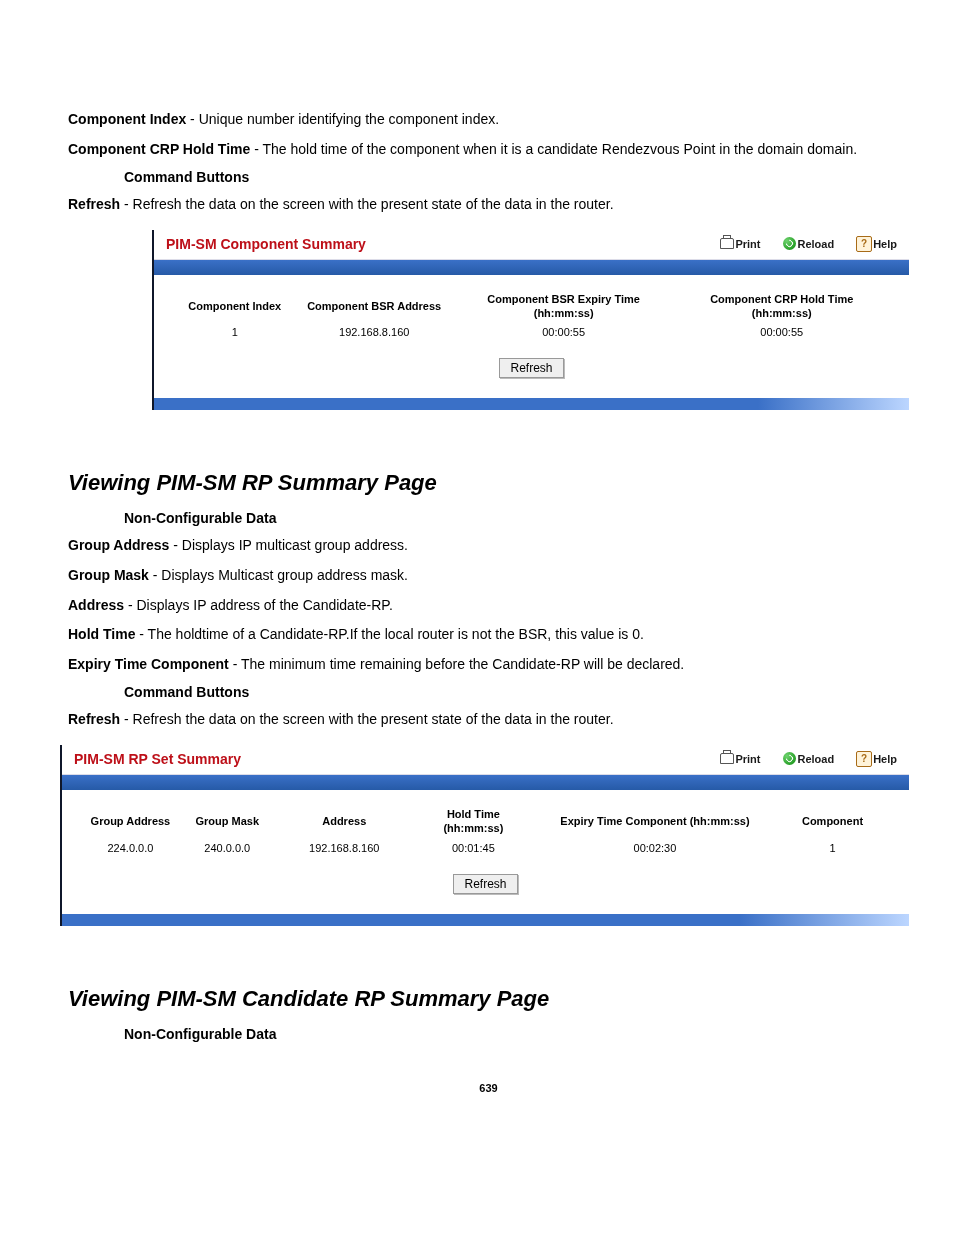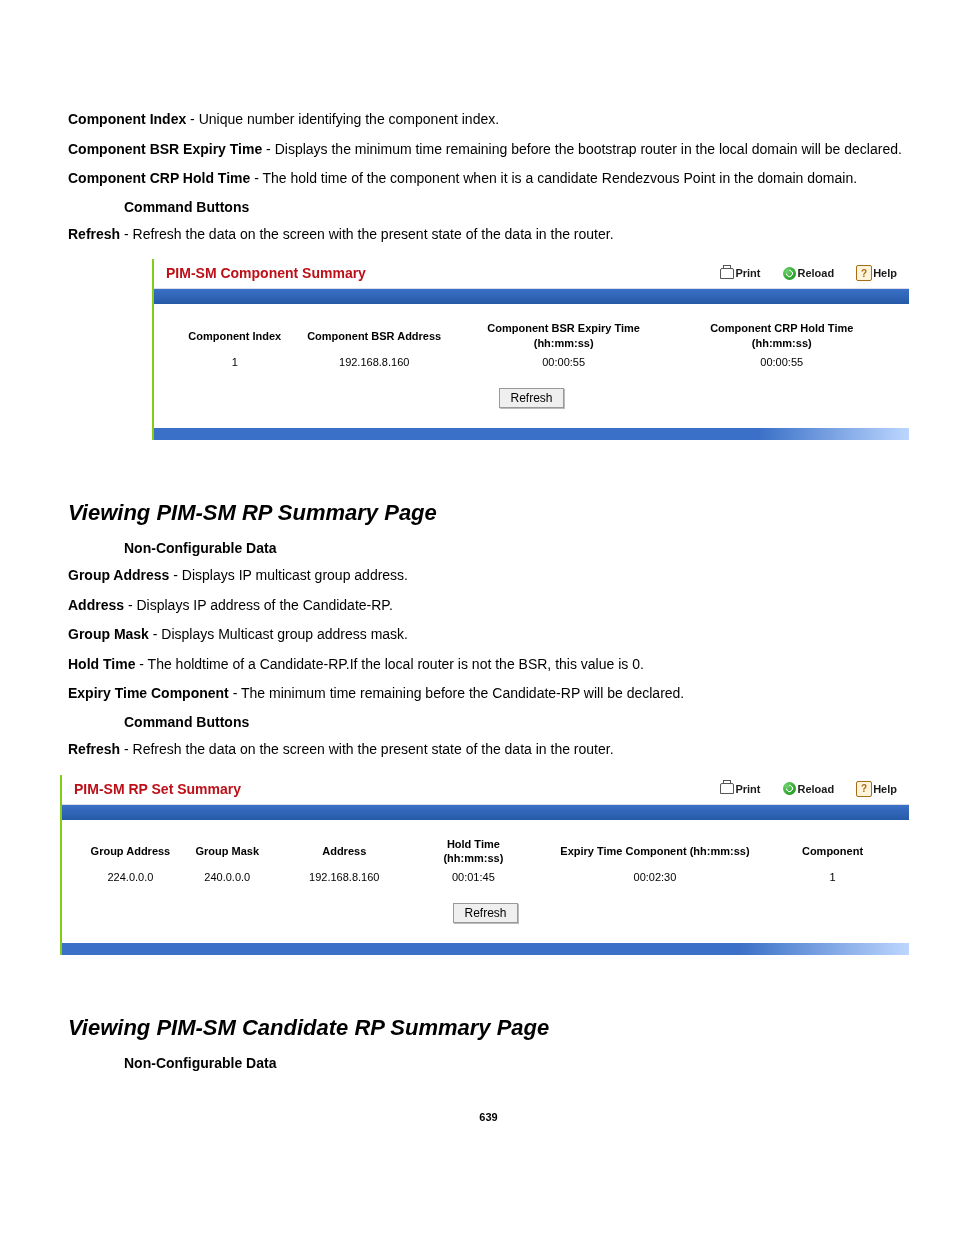--- a/index.html
+++ b/index.html
@@ -29,21 +29,21 @@
     font-weight: bold;
     font-size: 22px;
     margin: 60px 0 14px 0;
   }
   
   
   .app-panel {
     margin: 15px 0 10px 84px;
     font-family: Verdana, Tahoma, Arial, sans-serif;
     font-size: 11px;
-    border-left: 2px solid #84cc16;
+    border-left: 2px solid #0f172a;
     background: #fff;
   }
   .app-panel.small { margin-left: -8px; }
   .titlebar {
     display: flex;
     align-items: center;
     padding: 6px 12px 7px 12px;
     background: #fff;
     border-bottom: 1px solid #dcdce8;
   }
@@ -159,21 +159,20 @@
     font-weight: bold;
     margin-top: 40px;
   }
 </style>
 </head>
 <body>
 
 <div class="page">
 
   <p><span class="bold">Component Index</span><span> - Unique number identifying the component index.</span></p>
-  <p><span class="bold">Component BSR Expiry Time</span><span> - Displays the minimum time remaining before the bootstrap router in the local domain will be declared.</span></p>
   <p><span class="bold">Component CRP Hold Time</span><span> - The hold time of the component when it is a candidate Rendezvous Point in the domain domain.</span></p>
 
   <div class="sub-heading">Command Buttons</div>
   <p><span class="bold">Refresh</span><span> - Refresh the data on the screen with the present state of the data in the router.</span></p>
 
   <div class="app-panel">
     <div class="titlebar">
       <span class="title">PIM-SM Component Summary</span>
       <span class="tb-action">
           <span class="ic">
@@ -213,22 +212,22 @@
       <div class="refresh-row">
         <button class="refresh-btn">Refresh</button>
       </div>
     </div>
     <div class="footbar"></div>
   </div>
 
   <h2 class="section-title">Viewing PIM-SM RP Summary Page</h2>
   <div class="sub-heading">Non-Configurable Data</div>
   <p><span class="bold">Group Address</span><span> - Displays IP multicast group address.</span></p>
+  <p><span class="bold">Group Mask</span><span> - Displays Multicast group address mask.</span></p>
   <p><span class="bold">Address</span><span> - Displays IP address of the Candidate-RP.</span></p>
-  <p><span class="bold">Group Mask</span><span> - Displays Multicast group address mask.</span></p>
   <p><span class="bold">Hold Time</span><span> - The holdtime of a Candidate-RP.If the local router is not the BSR, this value is 0.</span></p>
   <p><span class="bold">Expiry Time Component</span><span> - The minimum time remaining before the Candidate-RP will be declared.</span></p>
   <div class="sub-heading">Command Buttons</div>
   <p><span class="bold">Refresh</span><span> - Refresh the data on the screen with the present state of the data in the router.</span></p>
 
   <div class="app-panel small">
     <div class="titlebar">
       <span class="title">PIM-SM RP Set Summary</span>
       <span class="tb-action">
           <span class="ic">

